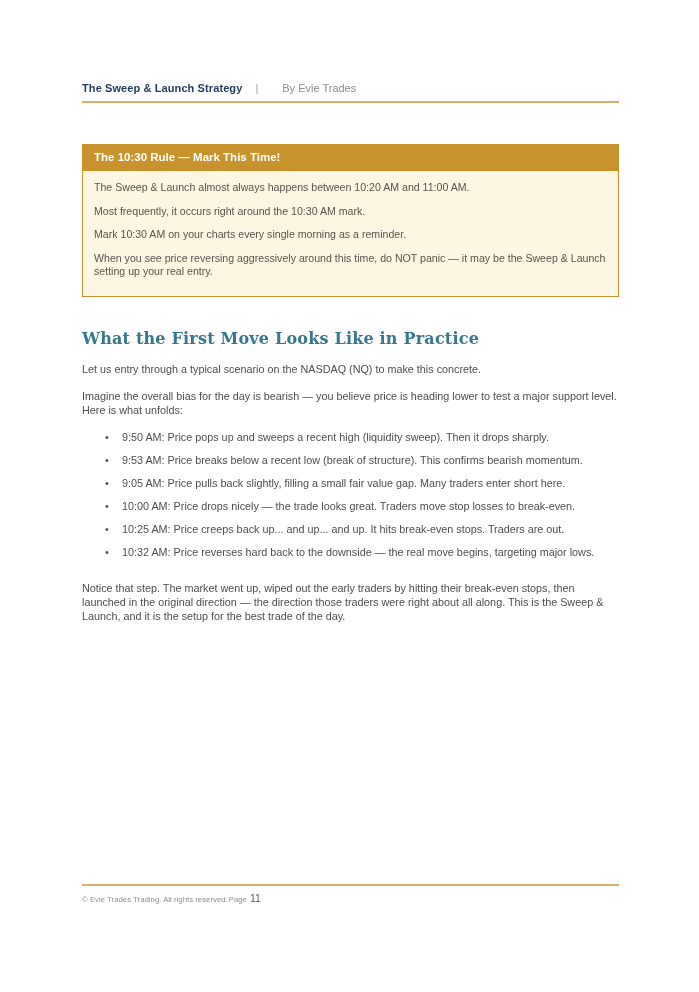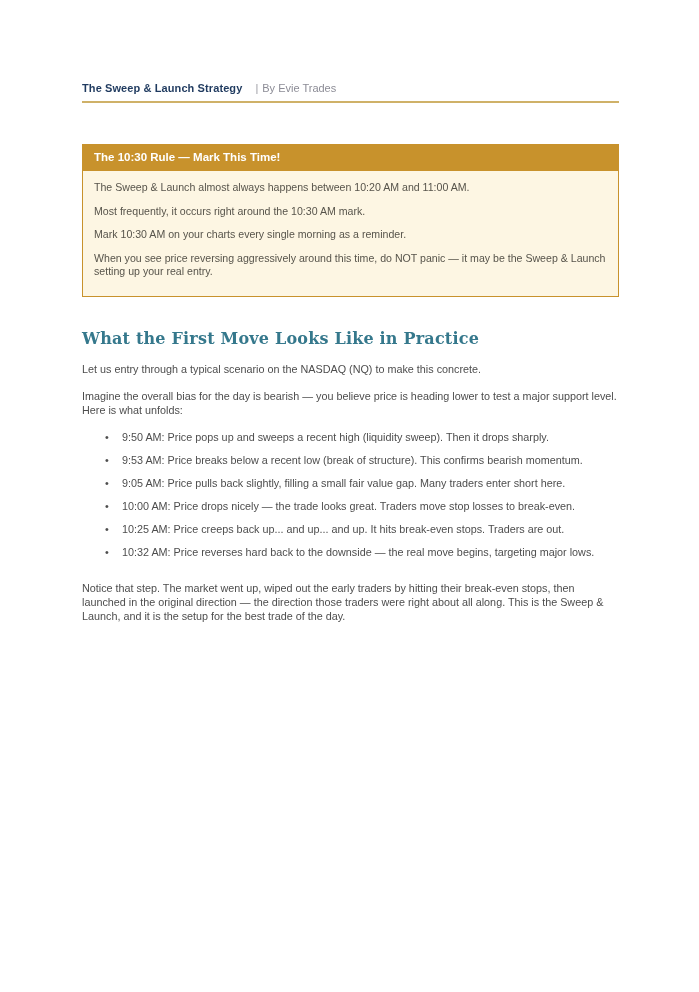--- a/index.html
+++ b/index.html
@@ -16,21 +16,21 @@
   }
 
   
   .doc-header {
     margin-top:82px;
     display:flex; align-items:baseline;
     font-size:11px; line-height:13px;
   }
   .doc-title { font-weight:bold; color:#1f3a5f; letter-spacing:.1px; }
   .doc-sep   { color:#9b9ba3; margin-left:13px; font-weight:normal; }
-  .doc-byline{ color:#8c8c96; margin-left:4px; }
+  .doc-byline{ color:#8c8c96; margin-left:24px; }
   .rule-gold {
     margin-top:6px; height:2px; background:#cfb168; width:100%;
   }
 
   
   .callout {
     margin-top:41px;
     border:1px solid #c8922c;
     background:#fdf6e3;
   }
@@ -143,13 +143,21 @@
       </li>
       <li>
         <span class="bullet-marker">•</span>
         <span class="bullet-text">10:32 AM: Price reverses hard back to the downside — the real move begins, targeting major lows.</span>
       </li>
     </ul>
 
     <p class="body-p closing-p">Notice that step. The market went up, wiped out the early traders by hitting their break-even stops, then launched in the original direction — the direction those traders were right about all along. This is the Sweep &amp; Launch, and it is the setup for the best trade of the day.</p>
   </div>
 
+  <div class="doc-footer">
+    <div class="rule-gold"></div>
+    <div class="footer-line">
+      <span>© Evie Trades Trading. All rights reserved.</span>
+      <span class="footer-page-label">Page</span>
+      <span class="footer-page-number">11</span>
+    </div>
+  </div>
 </div>
 
 </body></html>

